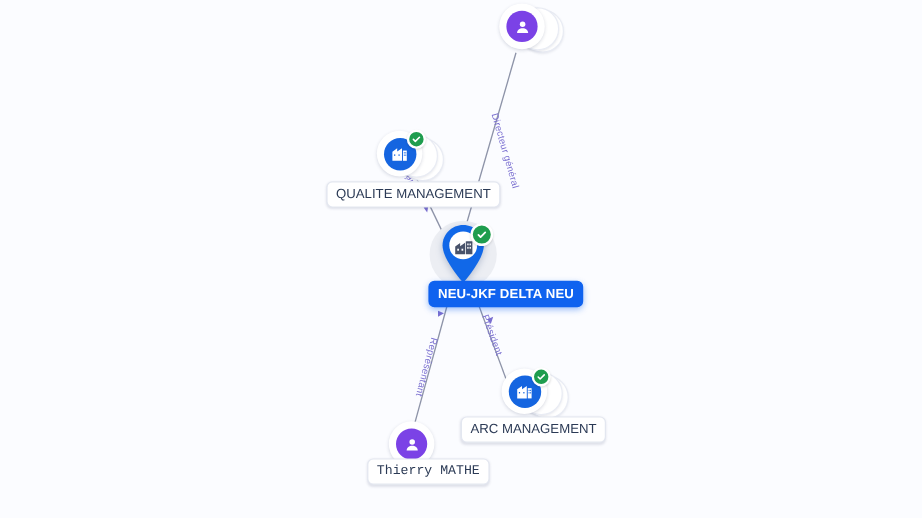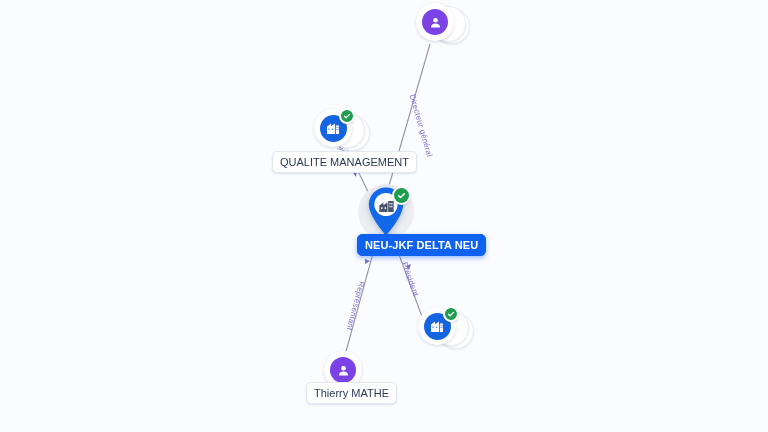--- a/index.html
+++ b/index.html
@@ -157,26 +157,27 @@
           <rect x="10.6" y="13" width="1.5" height="1.8" fill="#1565e0"></rect>
         </svg>
       </div>
       <div class="badge" style="right:-3px;top:-1px;width:12px;height:12px;">
         <svg width="8" height="8" viewBox="0 0 24 24" aria-hidden="true">
           <path d="M4.5 12.6l4.8 4.8L19.6 7.1" fill="none" stroke="#ffffff" stroke-width="4" stroke-linecap="round" stroke-linejoin="round"></path>
         </svg>
       </div>
     </div>
   </div>
+  <div class="nlabel" style="left:384px;top:347px;">ARC MANAGEMENT</div>
 
   <div class="node" style="left:324px;top:351px;width:40px;height:40px;">
     <div class="disc" style="left:0;top:0;width:38px;height:38px;">
       <div class="inner person" style="width:26px;height:26px;">
         <svg width="15" height="15" viewBox="0 0 24 24" aria-hidden="true">
           <circle cx="12" cy="8.4" r="3.7" fill="#ffffff"></circle>
           <path d="M4.6 20c0-4.1 3.4-6.4 7.4-6.4s7.4 2.3 7.4 6.4z" fill="#ffffff"></path>
         </svg>
       </div>
     </div>
   </div>
-  <div class="nlabel" style="left:306px;top:382px;">Thierry MATHE</div>
+  <div class="nlabel" style="left:306px;top:382px;font-family:Liberation Mono, monospace;">Thierry MATHE</div>
 
 </div>
 
 </body></html>

